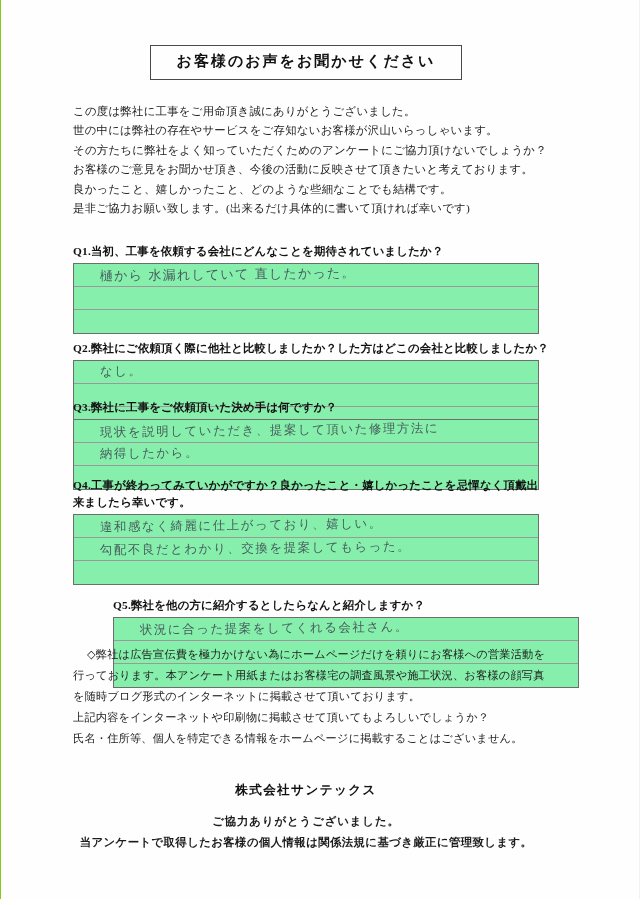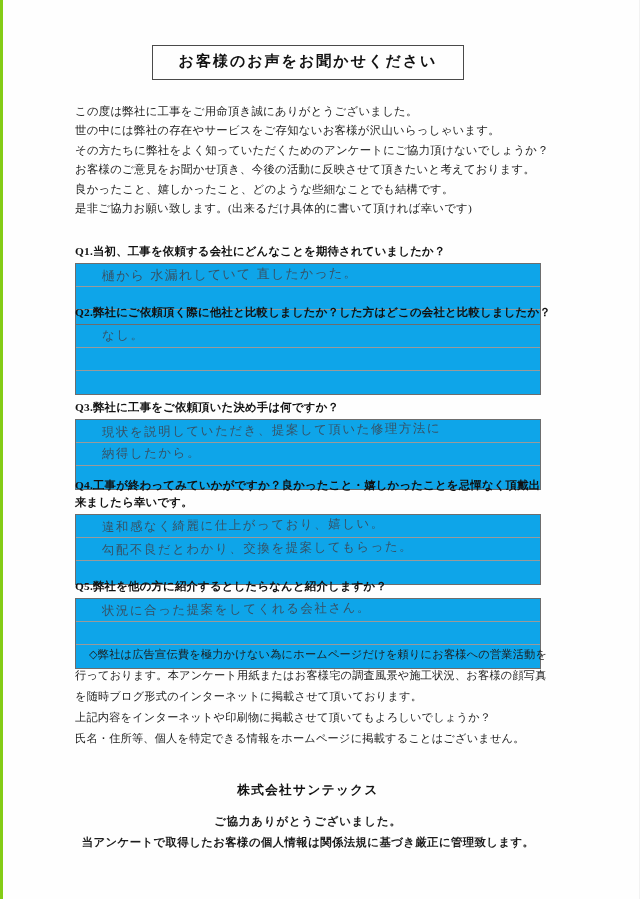--- a/index.html
+++ b/index.html
@@ -16,21 +16,21 @@
     position: relative;
     overflow: hidden;
   }
   .page {
     position: absolute;
     left: 0; top: 0;
     width: 640px;
     height: 899px;
     background: #fefefe;
     box-sizing: border-box;
-    border-left: 3px solid #84cc16;
+    border-left: 1px solid #84cc16;
     border-right: 1px solid #f2f2f2;
   }
   .sheet {
     position: absolute;
     left: 72px;
     top: 0;
     width: 466px;
   }
 
   
@@ -73,21 +73,21 @@
     font-size: 11.4px;
     font-weight: bold;
     line-height: 17px;
     letter-spacing: 0.2px;
     color: #111;
     white-space: nowrap;
   }
   .answer-box {
     margin-top: 3px;
     border: 1px solid #6d6d6d;
-    background: #0ea5e9;
+    background: #86efac;
     box-sizing: border-box;
     text-align: right;
   }
   .answer-row {
     height: 23px;
     border-bottom: 1px solid #9a9a9a;
     position: relative;
     box-sizing: border-box;
   }
   .answer-row:last-child { border-bottom: none; }
@@ -178,21 +178,21 @@
         </div>
         <div class="answer-row">
           <span class="hand"></span>
         </div>
         <div class="answer-row">
           <span class="hand"></span>
         </div>
       </div>
     </div>
 
-    <div class="q-block" style="top:304px;">
+    <div class="q-block" style="top:340px;">
       <div class="q-label">Q2.弊社にご依頼頂く際に他社と比較しましたか？した方はどこの会社と比較しましたか？</div>
       <div class="answer-box">
         <div class="answer-row">
           <span class="hand small">なし。</span>
         </div>
         <div class="answer-row">
           <span class="hand"></span>
         </div>
         <div class="answer-row">
           <span class="hand"></span>
@@ -224,21 +224,21 @@
         </div>
         <div class="answer-row">
           <span class="hand small">勾配不良だとわかり、交換を提案してもらった。</span>
         </div>
         <div class="answer-row">
           <span class="hand"></span>
         </div>
       </div>
     </div>
 
-    <div class="q-block" style="top:578px;">
+    <div class="q-block" style="top:597px;margin-left:40px;">
       <div class="q-label">Q5.弊社を他の方に紹介するとしたらなんと紹介しますか？</div>
       <div class="answer-box">
         <div class="answer-row">
           <span class="hand small">状況に合った提案をしてくれる会社さん。</span>
         </div>
         <div class="answer-row">
           <span class="hand"></span>
         </div>
         <div class="answer-row">
           <span class="hand"></span>

